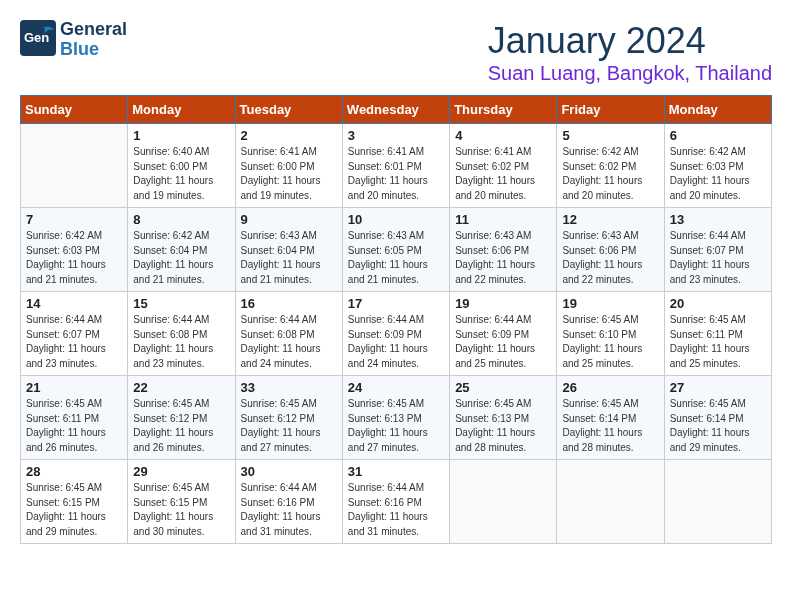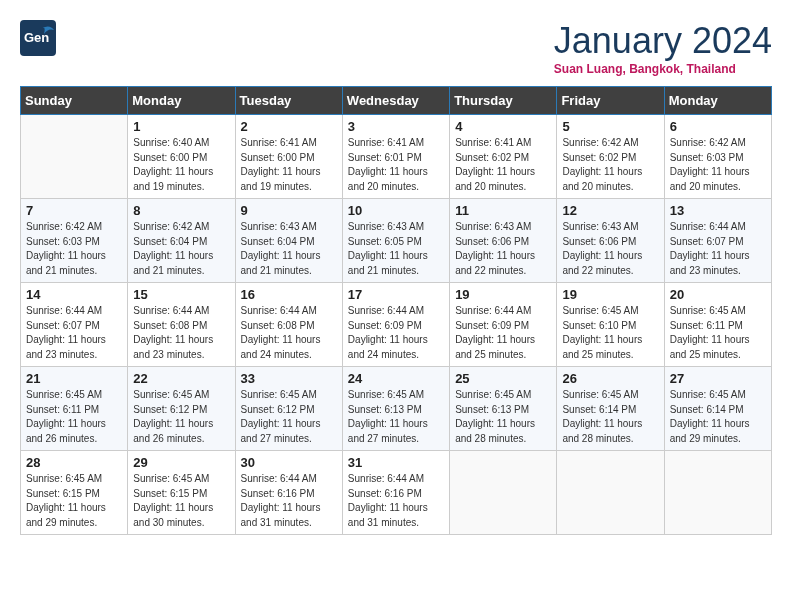--- a/index.html
+++ b/index.html
@@ -23,31 +23,30 @@
     }
     .title-block {
       text-align: left;
     }
     .month-title {
       font-size: 36px;
       font-weight: normal;
       color: #1a3a5c;
     }
     .subtitle {
-      font-size: 12px;
-      color: #be185d;
-      font-weight: bold;
+      font-size: 20px;
+      color: #6d28d9;
     }
     table {
       width: 100%;
       border-collapse: collapse;
       font-size: 11px;
     }
     thead th {
-      background: #404040;
+      background: #c2410c;
       color: #fff;
       padding: 6px 4px;
       text-align: left;
       font-size: 13px;
       font-weight: bold;
       border: 1px solid #2a7ab8;
     }
     tbody td {
       border: 1px solid #ccc;
       padding: 4px 5px;
@@ -80,20 +79,24 @@
 
 <div class="header">
   <div class="logo">
     <div style="display:flex; align-items:flex-start; gap:4px;">
       <div style="position:relative; width:36px; height:36px;">
         <svg width="36" height="36" viewBox="0 0 36 36">
           <rect x="0" y="0" width="36" height="36" fill="#1a3a5c" rx="4"></rect>
           <text x="4" y="22" font-size="13" font-weight="bold" fill="white" font-family="Arial">Gen</text>
           <path d="M22 8 Q30 4 34 10 Q28 8 24 14 Q26 6 22 8Z" fill="#2a7ab8"></path>
         </svg>
+      </div>
+      <div>
+        <div style="font-size:18px; font-weight:bold; color:#1a3a5c; line-height:1.1;">General</div>
+        <div style="font-size:18px; font-weight:bold; color:#2a7ab8; line-height:1.1;">Blue</div>
       </div>
     </div>
   </div>
   <div class="title-block">
     <div class="month-title">January 2024</div>
     <div class="subtitle">Suan Luang, Bangkok, Thailand</div>
   </div>
 </div>
 
 <table>

